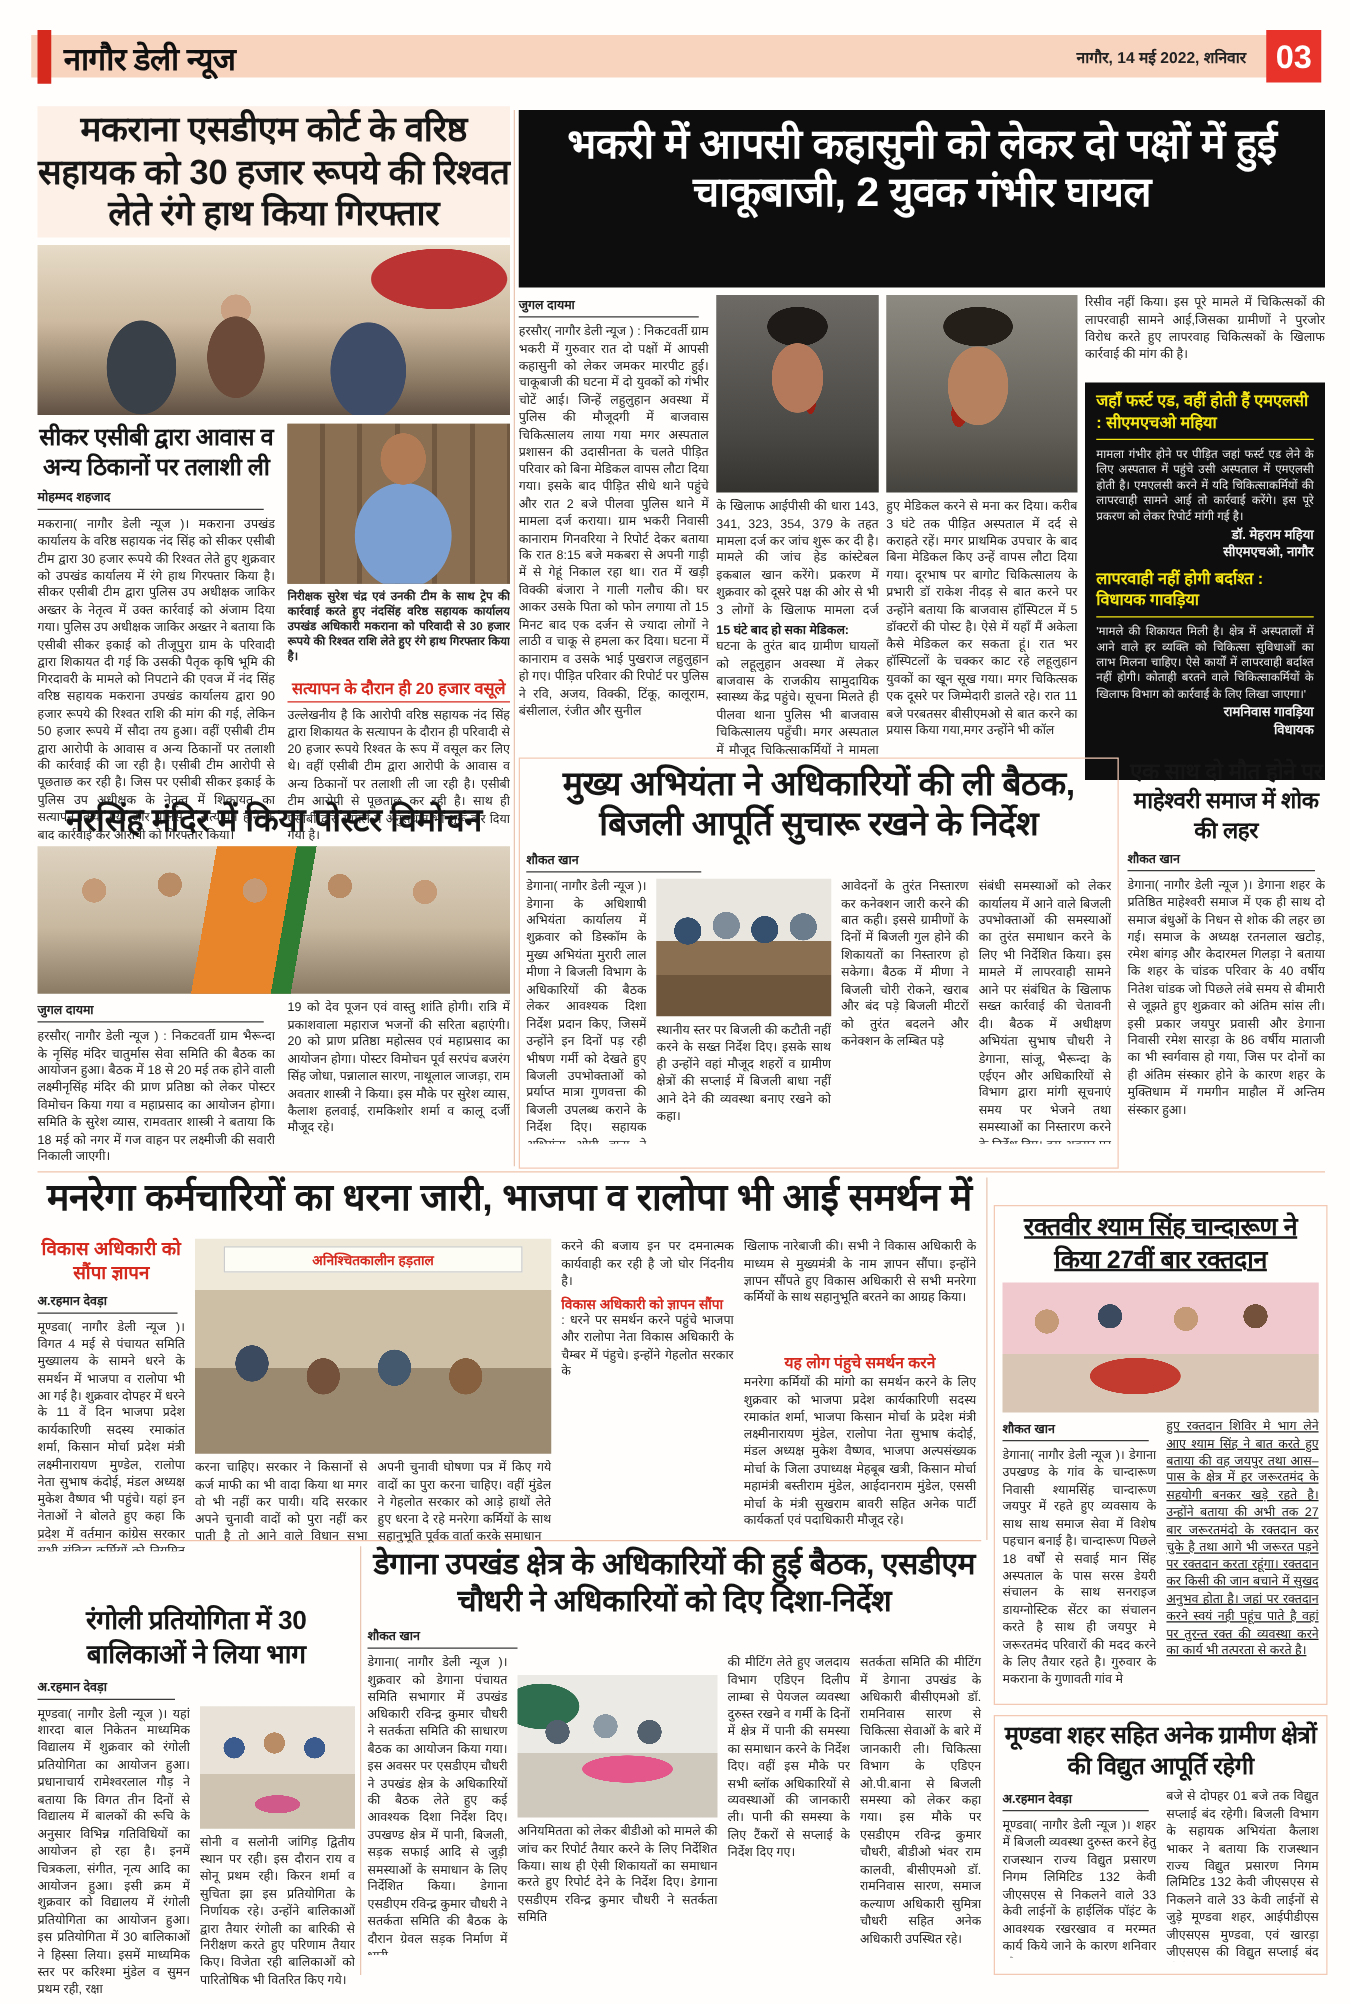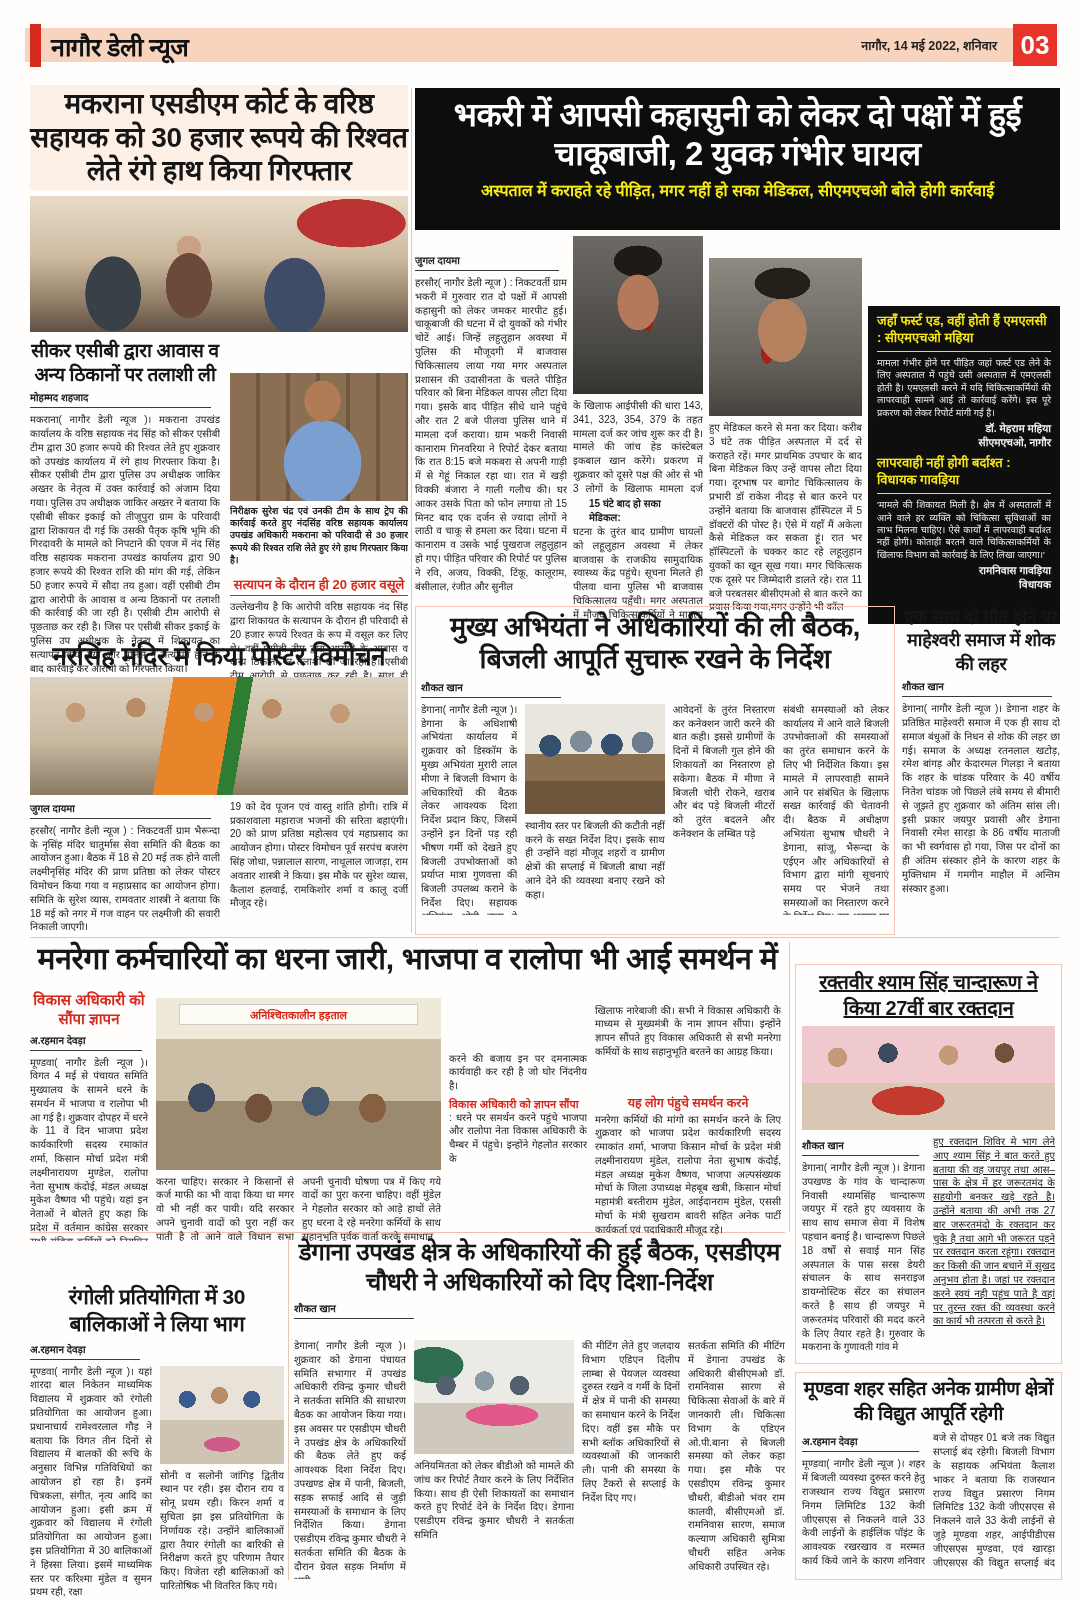--- a/index.html
+++ b/index.html
@@ -97,21 +97,21 @@
   .btitle { color:#f5e616; font-weight:800; text-align:left; font-size:13px; line-height:1.3; }
   .bsep { border-top:1px solid #f5e616; margin:4px 0 5px; }
   .bbody { font-size:9.3px; line-height:1.34; text-align:justify; color:#eee; }
   .bsig { text-align:right; font-weight:700; font-size:10.5px; line-height:1.3; margin-top:3px; }
 
   
   .mainhead-box { position:absolute; left:415px; top:88px; width:645px; height:142px; background:#0d0d0d; padding:8px 10px 4px; }
   .mainhead { color:#fff; font-size:33px; line-height:1.18; font-weight:800; text-align:center; letter-spacing:-0.5px; }
   .strap { color:#f7ec13; font-size:16px; font-weight:800; text-align:center; margin-top:5px; }
 
-  .flexrow { display:flex;align-items:flex-end; }
+  .flexrow { display:flex; }
   .caption { font-size:9.3px; line-height:1.3; text-align:justify; font-weight:600; color:#222; }
 </style>
 </head>
 <body>
 
 <div id="page">
 
   <div class="topbar">
     <div class="accent"></div>
     <div class="masthead">नागौर डेली न्यूज</div>
@@ -154,34 +154,33 @@
         <div class="body-text" style="height:108px;">हरसौर( नागौर डेली न्यूज ) : निकटवर्ती ग्राम भैरून्दा के नृसिंह मंदिर चातुर्मास सेवा समिति की बैठक का आयोजन हुआ। बैठक में 18 से 20 मई तक होने वाली लक्ष्मीनृसिंह मंदिर की प्राण प्रतिष्ठा को लेकर पोस्टर विमोचन किया गया व महाप्रसाद का आयोजन होगा। समिति के सुरेश व्यास, रामवतार शास्त्री ने बताया कि 18 मई को नगर में गज वाहन पर लक्ष्मीजी की सवारी निकाली जाएगी।</div>
       </div>
       <div style="width:178px;">
         <div class="body-text" style="height:132px;">19 को देव पूजन एवं वास्तु शांति होगी। रात्रि में प्रकाशवाला महाराज भजनों की सरिता बहाएंगी। 20 को प्राण प्रतिष्ठा महोत्सव एवं महाप्रसाद का आयोजन होगा। पोस्टर विमोचन पूर्व सरपंच बजरंग सिंह जोधा, पन्नालाल सारण, नाथूलाल जाजड़ा, राम अवतार शास्त्री ने किया। इस मौके पर सुरेश व्यास, कैलाश हलवाई, रामकिशोर शर्मा व कालू दर्जी मौजूद रहे।</div>
       </div>
     </div>
   </div>
 
   <div class="mainhead-box">
     <div class="mainhead">भकरी में आपसी कहासुनी को लेकर दो पक्षों में हुई चाकूबाजी, 2 युवक गंभीर घायल</div>
-    <div class="strap">अस्पताल में कराहते रहे पीड़ित, मगर नहीं हो सका मेडिकल, सीएमएचओ बोले होगी कार्रवाई</div>
   </div>
 
   <div style="position:absolute; left:415px; top:236px; width:645px; height:368px;">
     <div class="flexrow" style="gap:6px;">
       <div style="width:152px;">
         <div class="byline">जुगल दायमा</div>
         <div class="rule"></div>
         <div class="body-text" style="height:345px;">हरसौर( नागौर डेली न्यूज ) : निकटवर्ती ग्राम भकरी में गुरुवार रात दो पक्षों में आपसी कहासुनी को लेकर जमकर मारपीट हुई। चाकूबाजी की घटना में दो युवकों को गंभीर चोटें आई। जिन्हें लहुलुहान अवस्था में पुलिस की मौजूदगी में बाजवास चिकित्सालय लाया गया मगर अस्पताल प्रशासन की उदासीनता के चलते पीड़ित परिवार को बिना मेडिकल वापस लौटा दिया गया। इसके बाद पीड़ित सीधे थाने पहुंचे और रात 2 बजे पीलवा पुलिस थाने में मामला दर्ज कराया। ग्राम भकरी निवासी कानाराम गिनवरिया ने रिपोर्ट देकर बताया कि रात 8:15 बजे मकबरा से अपनी गाड़ी में से गेहूं निकाल रहा था। रात में खड़ी विक्की बंजारा ने गाली गलौच की। घर आकर उसके पिता को फोन लगाया तो 15 मिनट बाद एक दर्जन से ज्यादा लोगों ने लाठी व चाकू से हमला कर दिया। घटना में कानाराम व उसके भाई पुखराज लहुलुहान हो गए। पीड़ित परिवार की रिपोर्ट पर पुलिस ने रवि, अजय, विक्की, टिंकू, कालूराम, बंसीलाल, रंजीत और सुनील</div>
       </div>
       <div style="width:130px;">
         <div class="ph ph-injured-a" style="width:100%; height:158px;"></div>
         <div class="body-text" style="height:96px; margin-top:5px;">के खिलाफ आईपीसी की धारा 143, 341, 323, 354, 379 के तहत मामला दर्ज कर जांच शुरू कर दी है। मामले की जांच हेड कांस्टेबल इकबाल खान करेंगे। प्रकरण में शुक्रवार को दूसरे पक्ष की ओर से भी 3 लोगों के खिलाफ मामला दर्ज कराया गया है।</div>
-        <div style="font-size:10px; font-weight:800; margin:1px 16px;">15 घंटे बाद हो सका मेडिकल:</div>
+        <div style="font-size:10px; font-weight:800; margin:1px 0;">15 घंटे बाद हो सका मेडिकल:</div>
         <div class="body-text" style="height:96px;">घटना के तुरंत बाद ग्रामीण घायलों को लहूलुहान अवस्था में लेकर बाजवास के राजकीय सामुदायिक स्वास्थ्य केंद्र पहुंचे। सूचना मिलते ही पीलवा थाना पुलिस भी बाजवास चिकित्सालय पहुँची। मगर अस्पताल में मौजूद चिकित्साकर्मियों ने मामला भकरी क्षेत्र का होने का हवाला देते</div>
       </div>
       <div style="width:153px;">
         <div class="ph ph-injured-b" style="width:100%; height:158px;"></div>
         <div class="body-text" style="height:200px; margin-top:5px;">हुए मेडिकल करने से मना कर दिया। करीब 3 घंटे तक पीड़ित अस्पताल में दर्द से कराहते रहें। मगर प्राथमिक उपचार के बाद बिना मेडिकल किए उन्हें वापस लौटा दिया गया। दूरभाष पर बागोट चिकित्सालय के प्रभारी डॉ राकेश नीदड़ से बात करने पर उन्होंने बताया कि बाजवास हॉस्पिटल में 5 डॉक्टरों की पोस्ट है। ऐसे में यहाँ मैं अकेला कैसे मेडिकल कर सकता हूं। रात भर हॉस्पिटलों के चक्कर काट रहे लहूलुहान युवकों का खून सूख गया। मगर चिकित्सक एक दूसरे पर जिम्मेदारी डालते रहे। रात 11 बजे परबतसर बीसीएमओ से बात करने का प्रयास किया गया,मगर उन्होंने भी कॉल</div>
       </div>
       <div style="width:192px;">
         <div class="body-text" style="height:66px;">रिसीव नहीं किया। इस पूरे मामले में चिकित्सकों की लापरवाही सामने आई,जिसका ग्रामीणों ने पुरजोर विरोध करते हुए लापरवाह चिकित्सकों के खिलाफ कार्रवाई की मांग की है।</div>
       </div>
     </div>

